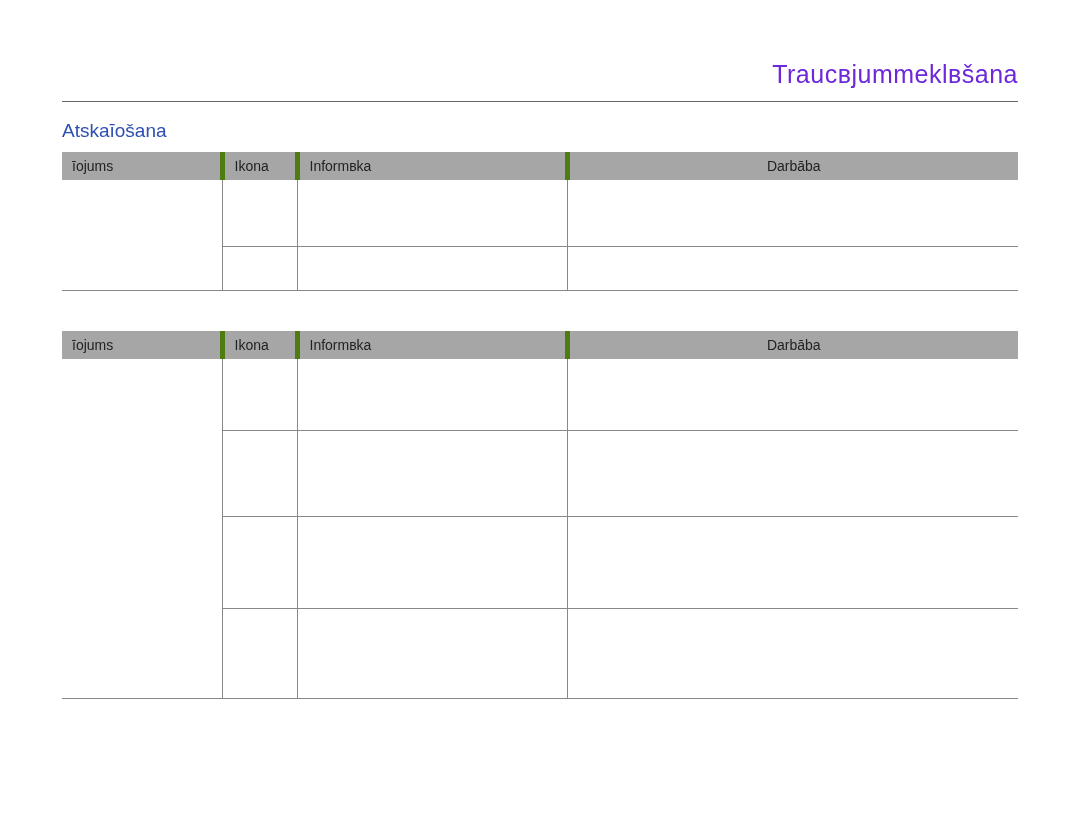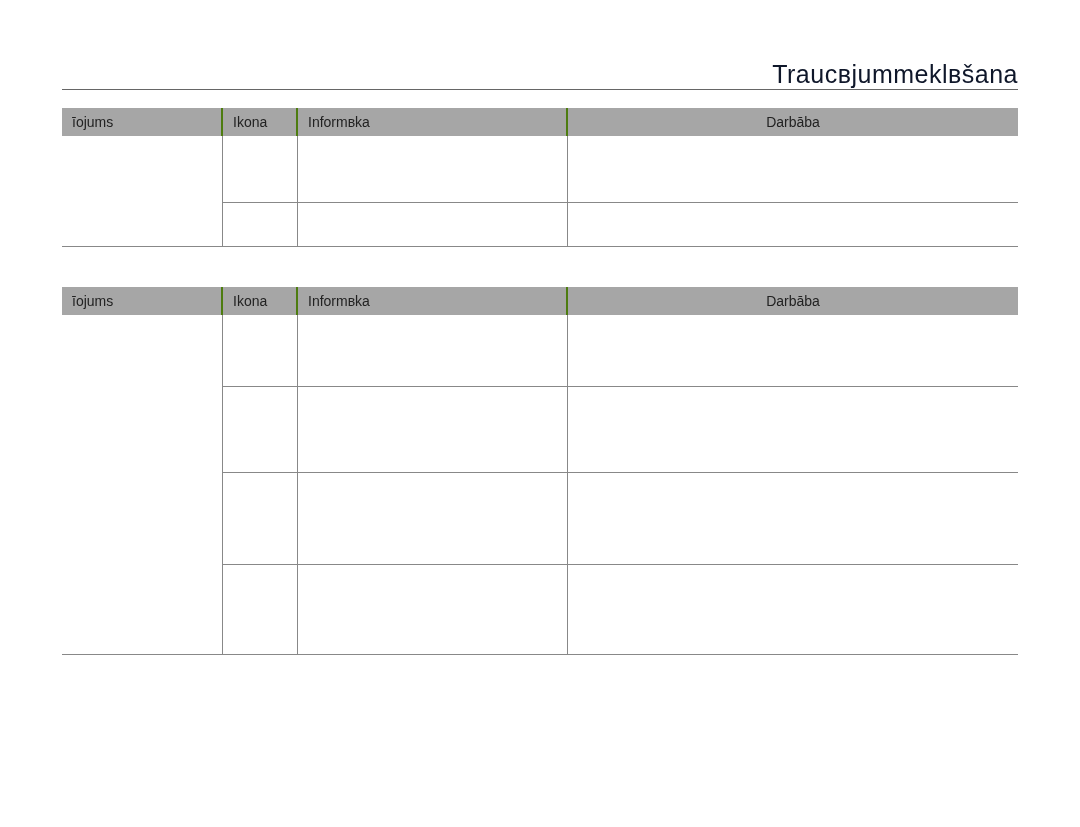--- a/index.html
+++ b/index.html
@@ -14,23 +14,23 @@
   }
   .page {
     position: relative;
     width: 1080px;
     height: 827px;
     padding: 60px 62px 40px 62px;
   }
   .header-title {
     text-align: right;
     font-size: 25px;
-    color: #0f172a;
+    color: #6d28d9;
     letter-spacing: 0.5px;
-    margin-bottom: 0;
+    margin-bottom: 12px;
     font-weight: 300;
   }
   .hr-top {
     border: none;
     border-top: 1px solid #666;
     margin: 0 0 18px 0;
   }
   .section-title {
     font-size: 19px;
     color: #2e4fb3;
@@ -42,21 +42,21 @@
     border-collapse: collapse;
     table-layout: fixed;
   }
   th {
     background: #a6a6a6;
     color: #222;
     font-weight: 400;
     text-align: left;
     font-size: 14px;
     padding: 6px 10px;
-    border-right: 2px solid #4d7c0f;
+    border-right: 5px solid #4d7c0f;
   }
   th:last-child { border-right: none; text-align: center; }
   td {
     border-bottom: 1px solid #888;
     border-right: 1px solid #888;
     padding: 0;
     height: 60px;
     vertical-align: middle;
   }
   td:first-child { border-left: none; }
@@ -83,20 +83,21 @@
   .t1 td.row-b { height: 44px; }
 </style>
 </head>
 <body>
 
 <div class="page">
 
   <div class="header-title">Traucвjummeklвšana</div>
   <hr class="hr-top">
 
+  <div class="section-title">Atskaīošana</div>
 
   <table class="t1">
     <colgroup>
       <col class="col1">
         <col class="col2">
         <col class="col3">
         <col class="col4">
     </colgroup>
     <thead>
       <tr>

